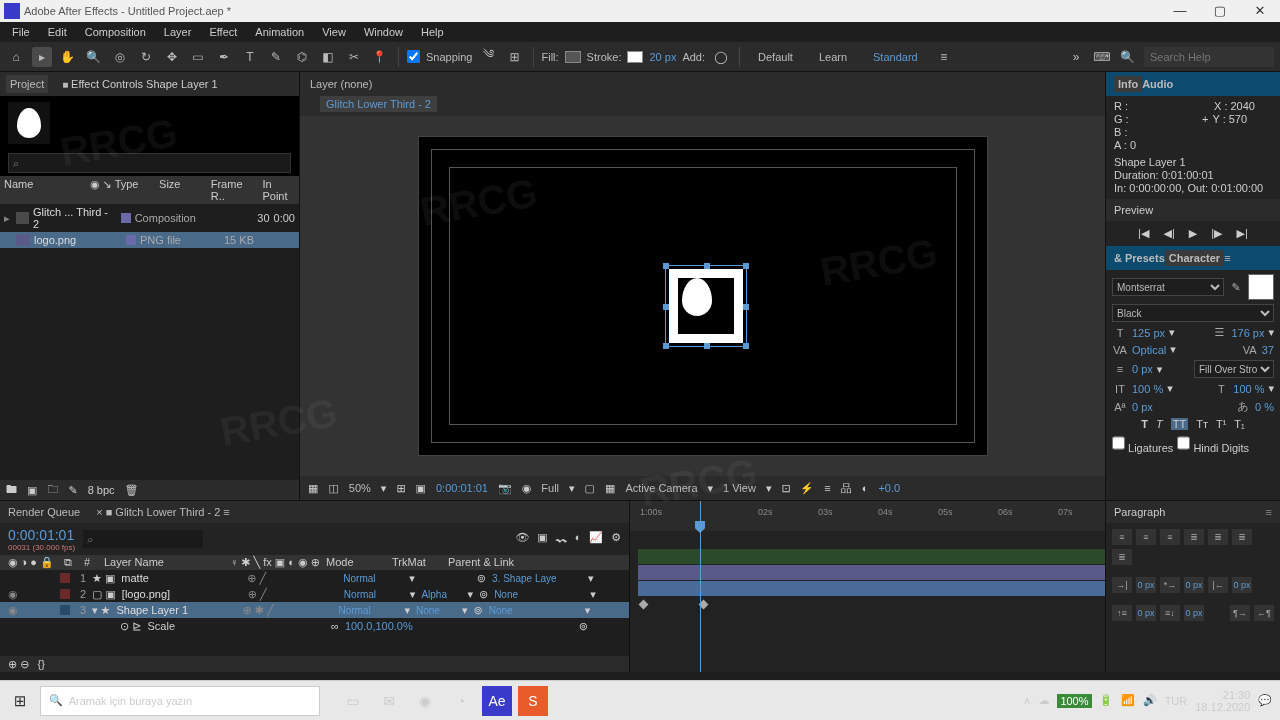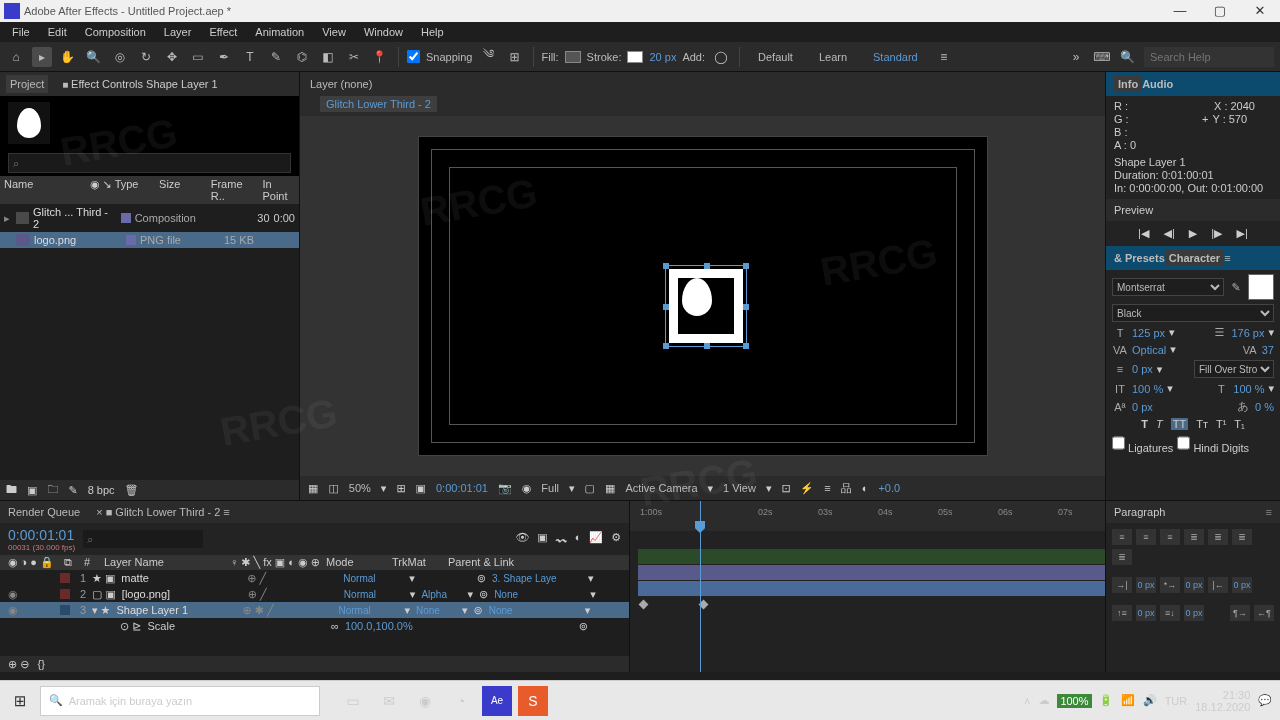--- a/index.html
+++ b/index.html
@@ -537,21 +537,21 @@
   <div class="start">⊞</div>
   <div class="tsearch">
       <span>🔍</span>
       <span>Aramak için buraya yazın</span>
     </div>
   <div class="ticons">
     <div>▭</div>
     <div>✉</div>
     <div>◉</div>
     <div>◔</div>
-    <div style="background:#3a3acb;color:#fff;font-size:10px">Ae</div>
+    <div style="background:#3a3acb;color:#fff;font-size:14px">Ae</div>
     <div style="background:#e85c2b;color:#fff">S</div>
   </div>
   <div class="tray">
     <span>˄</span>
     <span>☁</span>
     <span style="background:#3a8a3a;color:#fff;padding:1px 3px">100%</span>
     <span>🔋</span>
     <span>📶</span>
     <span>🔊</span>
     <span>TUR</span>

